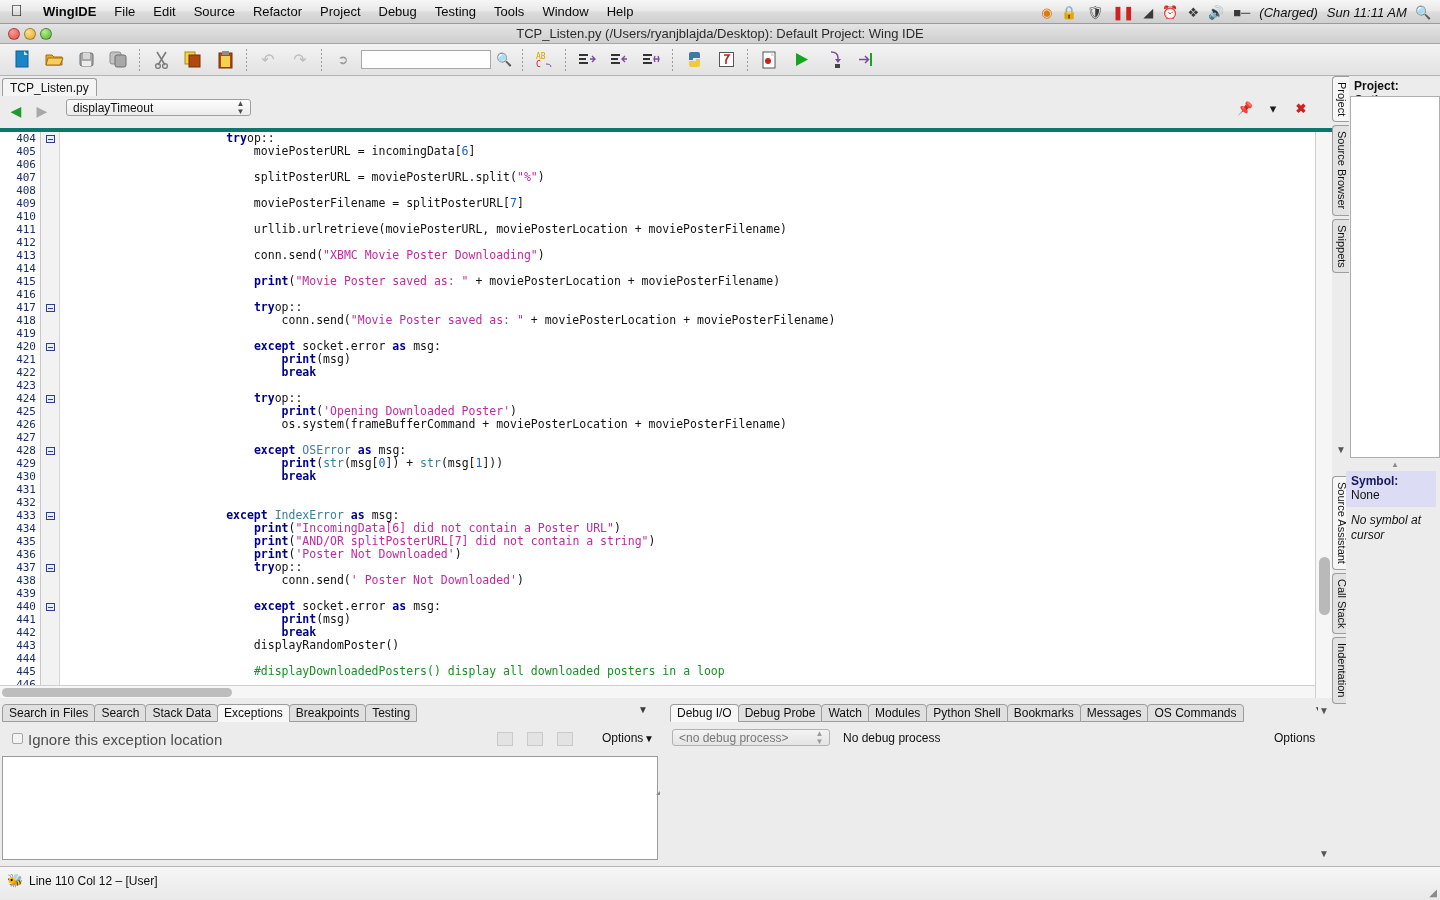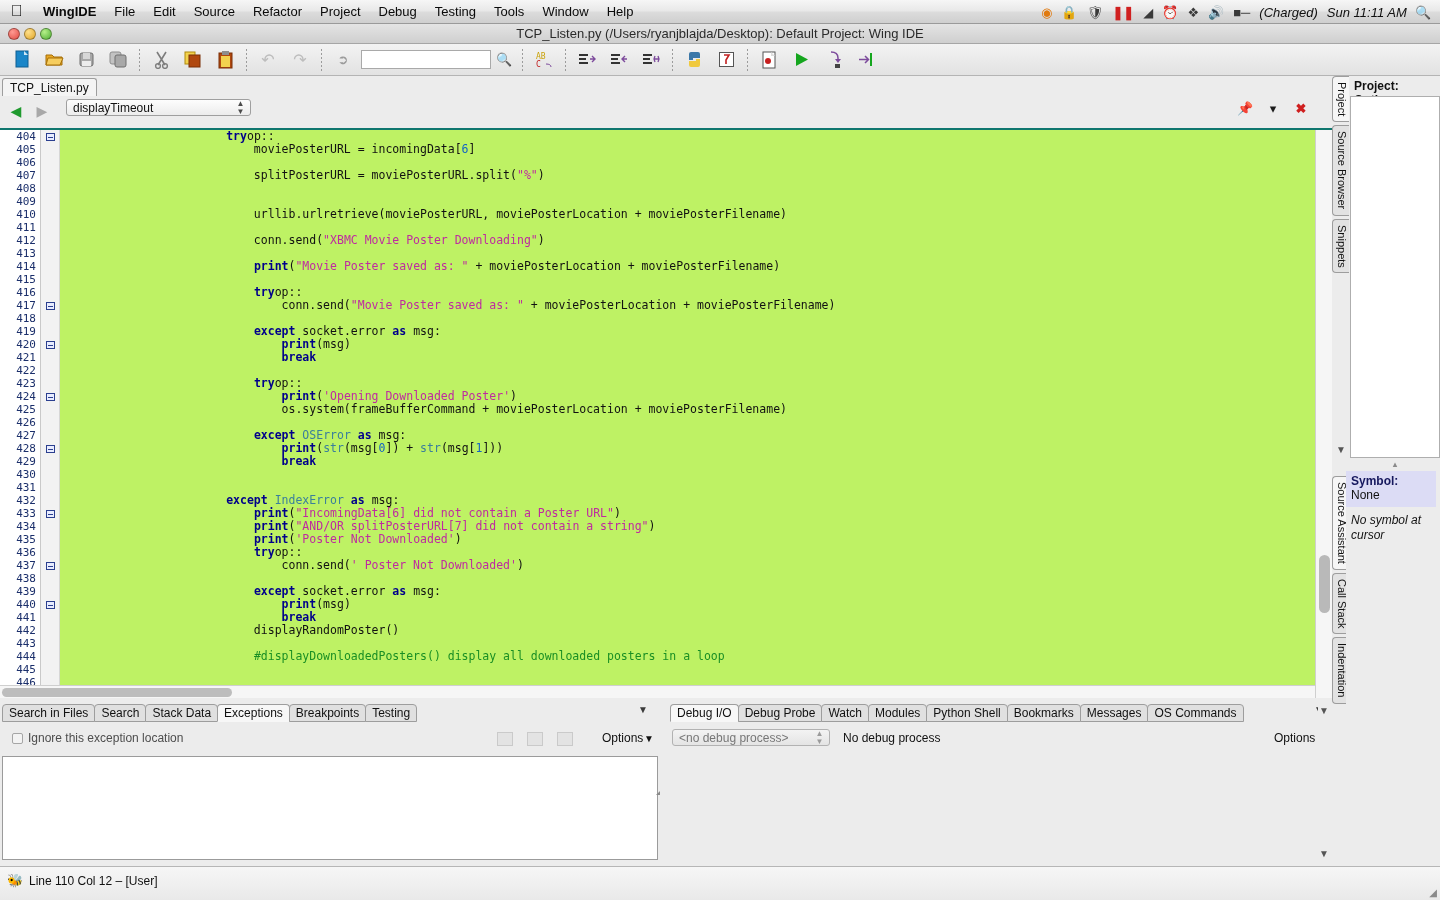--- a/index.html
+++ b/index.html
@@ -73,21 +73,21 @@
   }
   #symsel .stepper{ position:absolute; right:5px; top:0px; font-size:8px; line-height:8px; color:#4a4a4a; text-align:center; width:9px;}
   #ednav .edtool{ position:absolute; top:4px; width:22px; text-align:center; font-size:13px; line-height:18px;}
   #ed-pin{ right:76px; color:#2f6fb5;}
   #ed-chev{ right:48px; color:#1c1c1c; font-size:12px;}
   #ed-close{ right:20px; color:#cf1f1f; font-weight:bold; font-size:15px;}
 
   
   #codeview{
     position:absolute; left:0; top:52px; width:1332px; height:570px;
-    background:#bef264; border-top:2px solid #0f766e; overflow:hidden;
+    background:#ffffff; border-top:4px solid #0f766e; overflow:hidden;
   }
   #gutter{ position:absolute; left:0; top:0; width:40px; height:100%; background:#fff; }
   #gutter-sep{ position:absolute; left:40px; top:0; width:1px; height:100%; background:#c9c9c9;}
   #foldcol{ position:absolute; left:41px; top:0; width:18px; height:100%; background:#f2f2f2;}
   #foldsep{ position:absolute; left:59px; top:0; width:1px; height:100%; background:#d6d6d6;}
   #codetext{ position:absolute; left:60px; top:0; right:18px; height:100%; overflow:hidden;}
 
   .ln{
     height:13px; line-height:13px; font-family:"DejaVu Sans Mono", monospace;
     font-size:11px; color:#1b2f6b; text-align:right; padding-right:4px; white-space:pre;
@@ -148,21 +148,21 @@
   .htab{
     height:18px; padding:0 6px; font-size:12px; line-height:17px; color:#111;
     background:#e0e0e0; border:1px solid #9d9d9d; border-bottom:1px solid #9d9d9d;
     border-radius:4px 4px 0 0; margin-right:-1px;
   }
   .htab.active{ background:#f7f7f7; border-bottom-color:#f7f7f7; }
   .panel-caret{ position:absolute; top:4px; font-size:10px; color:#3a3a3a; }
 
   .prow{ position:absolute; top:30px; left:0; width:100%; height:20px; }
   .chk{ position:absolute; left:12px; top:3px; width:11px;height:11px;background:#f3f3f3;border:1px solid #a6a6a6; border-radius:2px;}
-  .chklbl{ position:absolute; left:28px; top:1px; font-size:12px; color:#4d4d4d;}
+  .chklbl{ position:absolute; left:28px; top:1px; font-size:15px; color:#4d4d4d;}
   .sqbtn{ position:absolute; top:2px; width:16px; height:14px; background:#e3e3e3; border:1px solid #cacaca; }
   .optlbl{ position:absolute; top:1px; font-size:12px; color:#111;}
   #exc-textarea{ position:absolute; left:2px; top:56px; width:656px; height:104px; background:#fff; border:1px solid #9b9b9b;}
   #exc-grip{ position:absolute; left:656px; top:86px; font-size:9px; color:#8a8a8a;}
 
   #dbgsel{
     position:absolute; left:672px; top:729px; width:158px; height:17px;
     background: linear-gradient(to bottom,#f3f3f3,#e4e4e4);
     border:1px solid #b2b2b2; border-radius:3px;
     font-size:12px; line-height:16px; padding-left:6px; color:#777;
@@ -464,20 +464,21 @@
         <div class="fold"></div>
         <div class="fold"></div>
       </div>
     <div id="foldsep"></div>
     <div id="codetext">
         <div class="cl">                        <span class="kw">try</span>op::</div>
         <div class="cl">                            moviePosterURL = incomingData[<span class="num">6</span>]</div>
         <div class="cl">&nbsp;</div>
         <div class="cl">                            splitPosterURL = moviePosterURL.split(<span class="str">"%"</span>)</div>
         <div class="cl">&nbsp;</div>
+        <div class="cl">                            moviePosterFilename = splitPosterURL[<span class="num">7</span>]</div>
         <div class="cl">&nbsp;</div>
         <div class="cl">                            urllib.urlretrieve(moviePosterURL, moviePosterLocation + moviePosterFilename)</div>
         <div class="cl">&nbsp;</div>
         <div class="cl">                            conn.send(<span class="str">"XBMC Movie Poster Downloading"</span>)</div>
         <div class="cl">&nbsp;</div>
         <div class="cl">                            <span class="fn">print</span>(<span class="str">"Movie Poster saved as: "</span> + moviePosterLocation + moviePosterFilename)</div>
         <div class="cl">&nbsp;</div>
         <div class="cl">                            <span class="kw">try</span>op::</div>
         <div class="cl">                                conn.send(<span class="str">"Movie Poster saved as: "</span> + moviePosterLocation + moviePosterFilename)</div>
         <div class="cl">&nbsp;</div>

